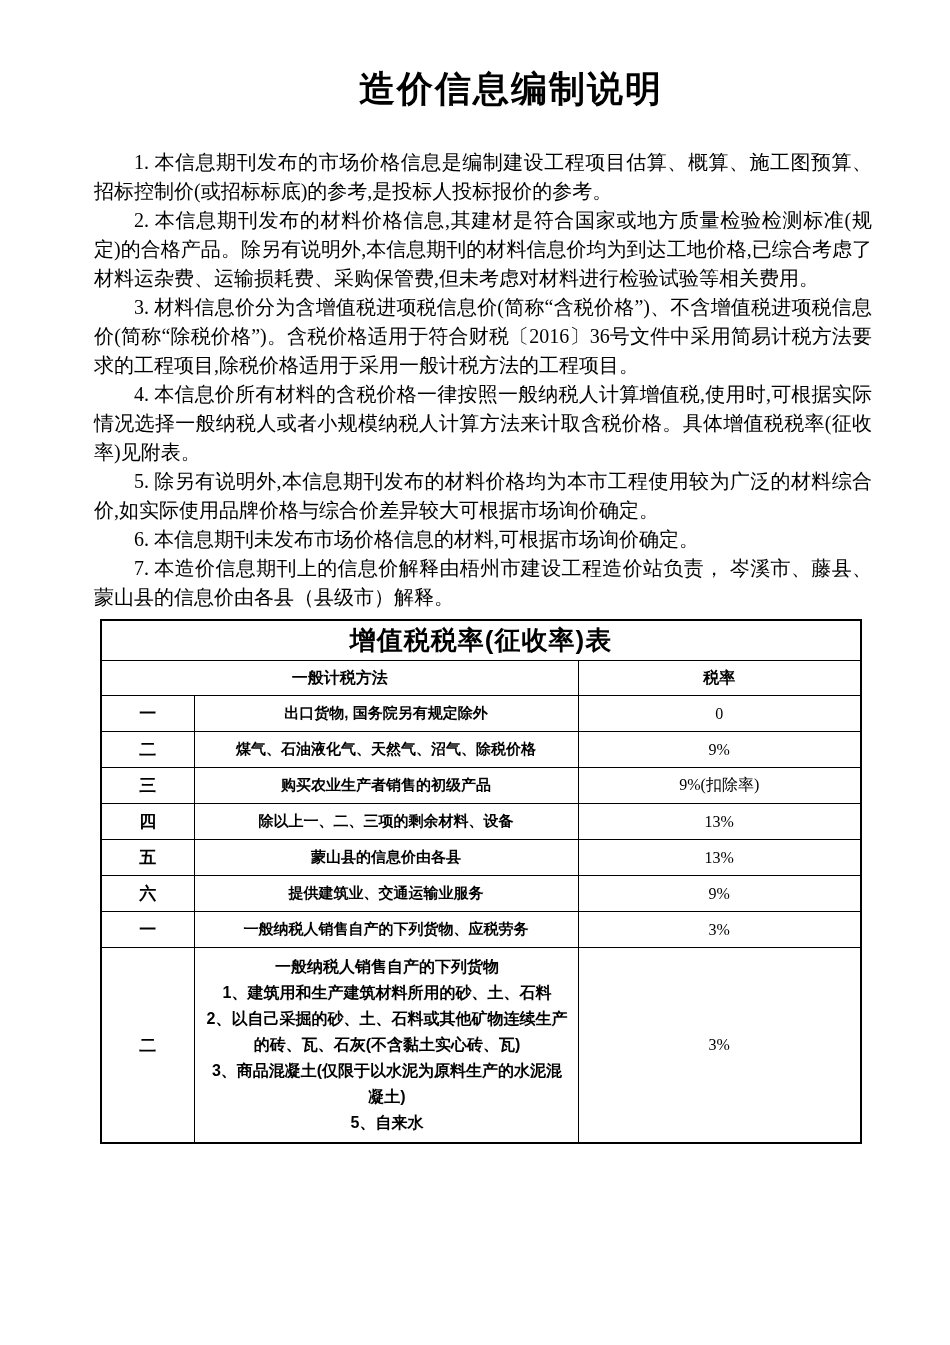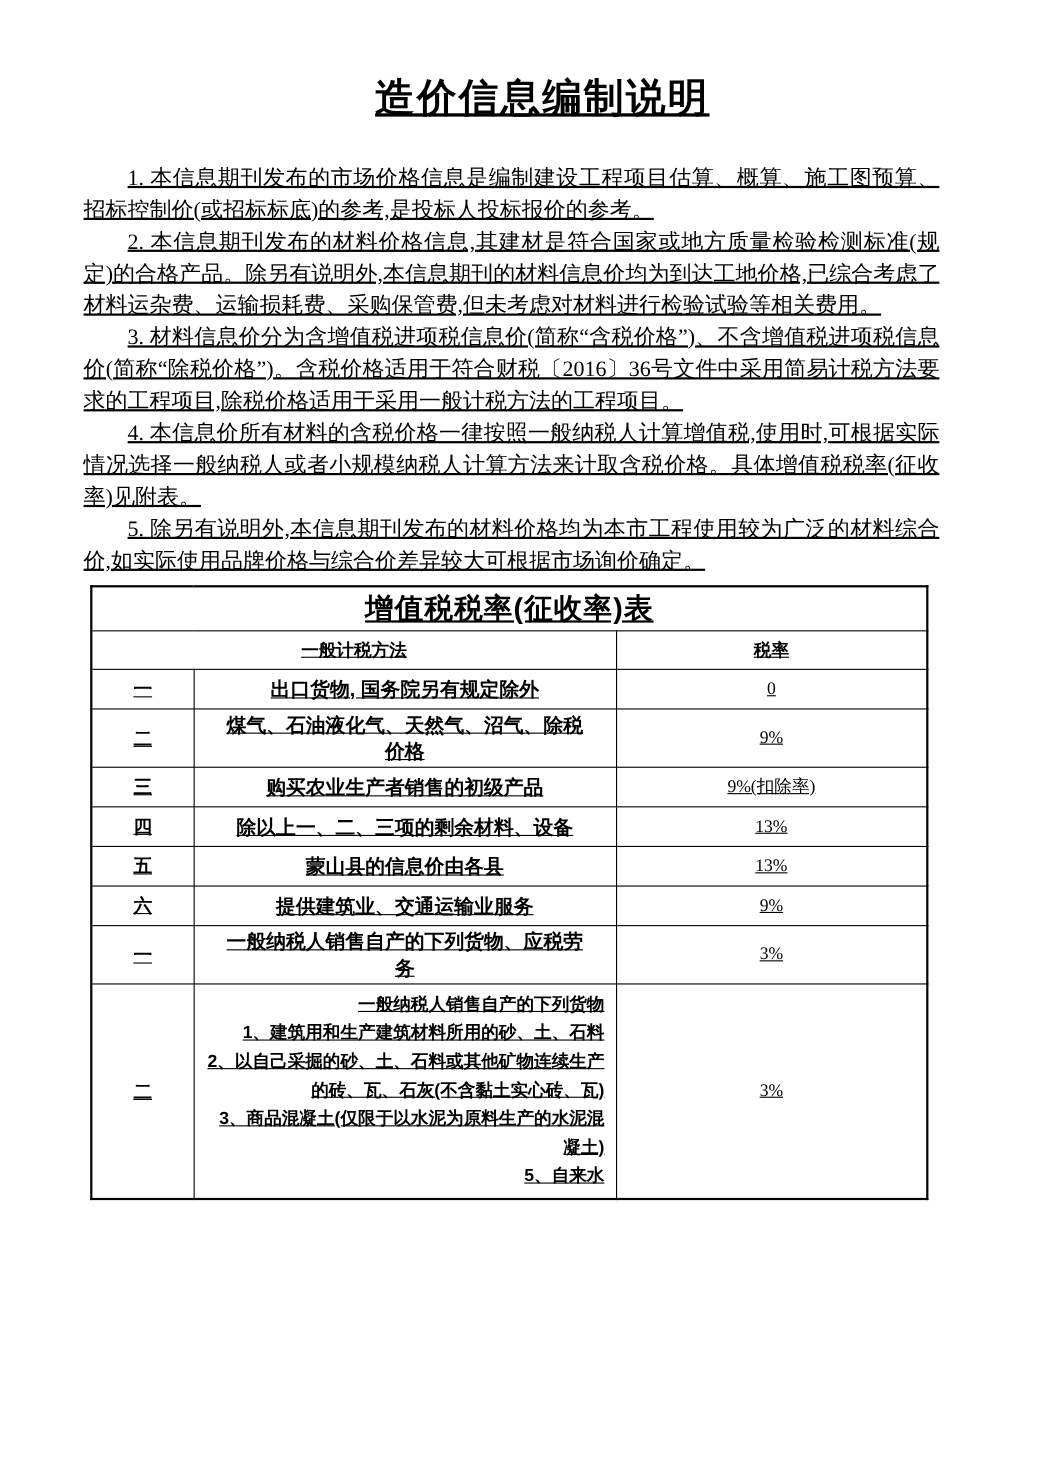--- a/index.html
+++ b/index.html
@@ -2,21 +2,21 @@
 <html><head>
 <meta charset="utf-8">
 <style>
   html,body{margin:0;padding:0;}
   body{
     width:950px;height:1345px;background:#ffffff;color:#000;
     font-family:"Liberation Serif","DejaVu Serif",serif;
     position:relative;overflow:hidden;
   }
   .page{
-    position:absolute;left:76px;top:0;width:778px;text-decoration:underline;
+    position:absolute;left:94px;top:0;width:778px;
   }
   .doc-title{
     margin-top:66px;margin-bottom:0;
     text-align:center;
     font-family:"Liberation Sans","DejaVu Sans",sans-serif;
     font-weight:bold;font-size:36px;line-height:46px;letter-spacing:2px;
     transform:translateX(28px);
   }
   .body-text{margin-top:36px;}
   .para{
@@ -37,44 +37,46 @@
   .vat-table{border:2px solid #000;}
   .col-idx{width:93px;}
   .col-item{width:384px;}
   .col-rate{width:283px;}
   .t-title{
     height:33px;font-weight:bold;font-size:26px;letter-spacing:1px;
   }
   .t-head{height:35px;font-weight:bold;font-size:16px;}
   .t-row{height:36px;}
   .t-row .idx{font-weight:bold;font-size:17px;}
-  .t-row .item{font-weight:bold;font-size:18px;}
+  .t-row .item{font-weight:bold;font-size:15px;}
   .rate{
     font-family:"Liberation Serif","DejaVu Serif",serif;
     font-size:16px;font-weight:normal;
   }
   .t-big .item-multi{
-    text-align:right;font-weight:bold;font-size:16px;line-height:26px;
+    text-align:center;font-weight:bold;font-size:16px;line-height:26px;
     padding:6px 10px 6px 12px;
   }
   .t-big{height:186px;}
 </style>
 </head>
 <body>
 
 <div class="page">
 
   <h1 class="doc-title">造价信息编制说明</h1>
 
   <div class="body-text">
     <p class="para">1. 本信息期刊发布的市场价格信息是编制建设工程项目估算、概算、施工图预算、招标控制价(或招标标底)的参考,是投标人投标报价的参考。</p>
     <p class="para">2. 本信息期刊发布的材料价格信息,其建材是符合国家或地方质量检验检测标准(规定)的合格产品。除另有说明外,本信息期刊的材料信息价均为到达工地价格,已综合考虑了材料运杂费、运输损耗费、采购保管费,但未考虑对材料进行检验试验等相关费用。</p>
     <p class="para">3. 材料信息价分为含增值税进项税信息价(简称“含税价格”)、不含增值税进项税信息价(简称“除税价格”)。含税价格适用于符合财税〔2016〕36号文件中采用简易计税方法要求的工程项目,除税价格适用于采用一般计税方法的工程项目。</p>
     <p class="para">4. 本信息价所有材料的含税价格一律按照一般纳税人计算增值税,使用时,可根据实际情况选择一般纳税人或者小规模纳税人计算方法来计取含税价格。具体增值税税率(征收率)见附表。</p>
     <p class="para">5. 除另有说明外,本信息期刊发布的材料价格均为本市工程使用较为广泛的材料综合价,如实际使用品牌价格与综合价差异较大可根据市场询价确定。</p>
+    <p class="para">6. 本信息期刊未发布市场价格信息的材料,可根据市场询价确定。</p>
+    <p class="para">7. 本造价信息期刊上的信息价解释由梧州市建设工程造价站负责， 岑溪市、藤县、蒙山县的信息价由各县（县级市）解释。</p>
   </div>
 
   <table class="vat-table">
     <colgroup>
       <col class="col-idx">
         <col class="col-item">
         <col class="col-rate">
     </colgroup>
     <tbody>
       <tr class="t-title">

